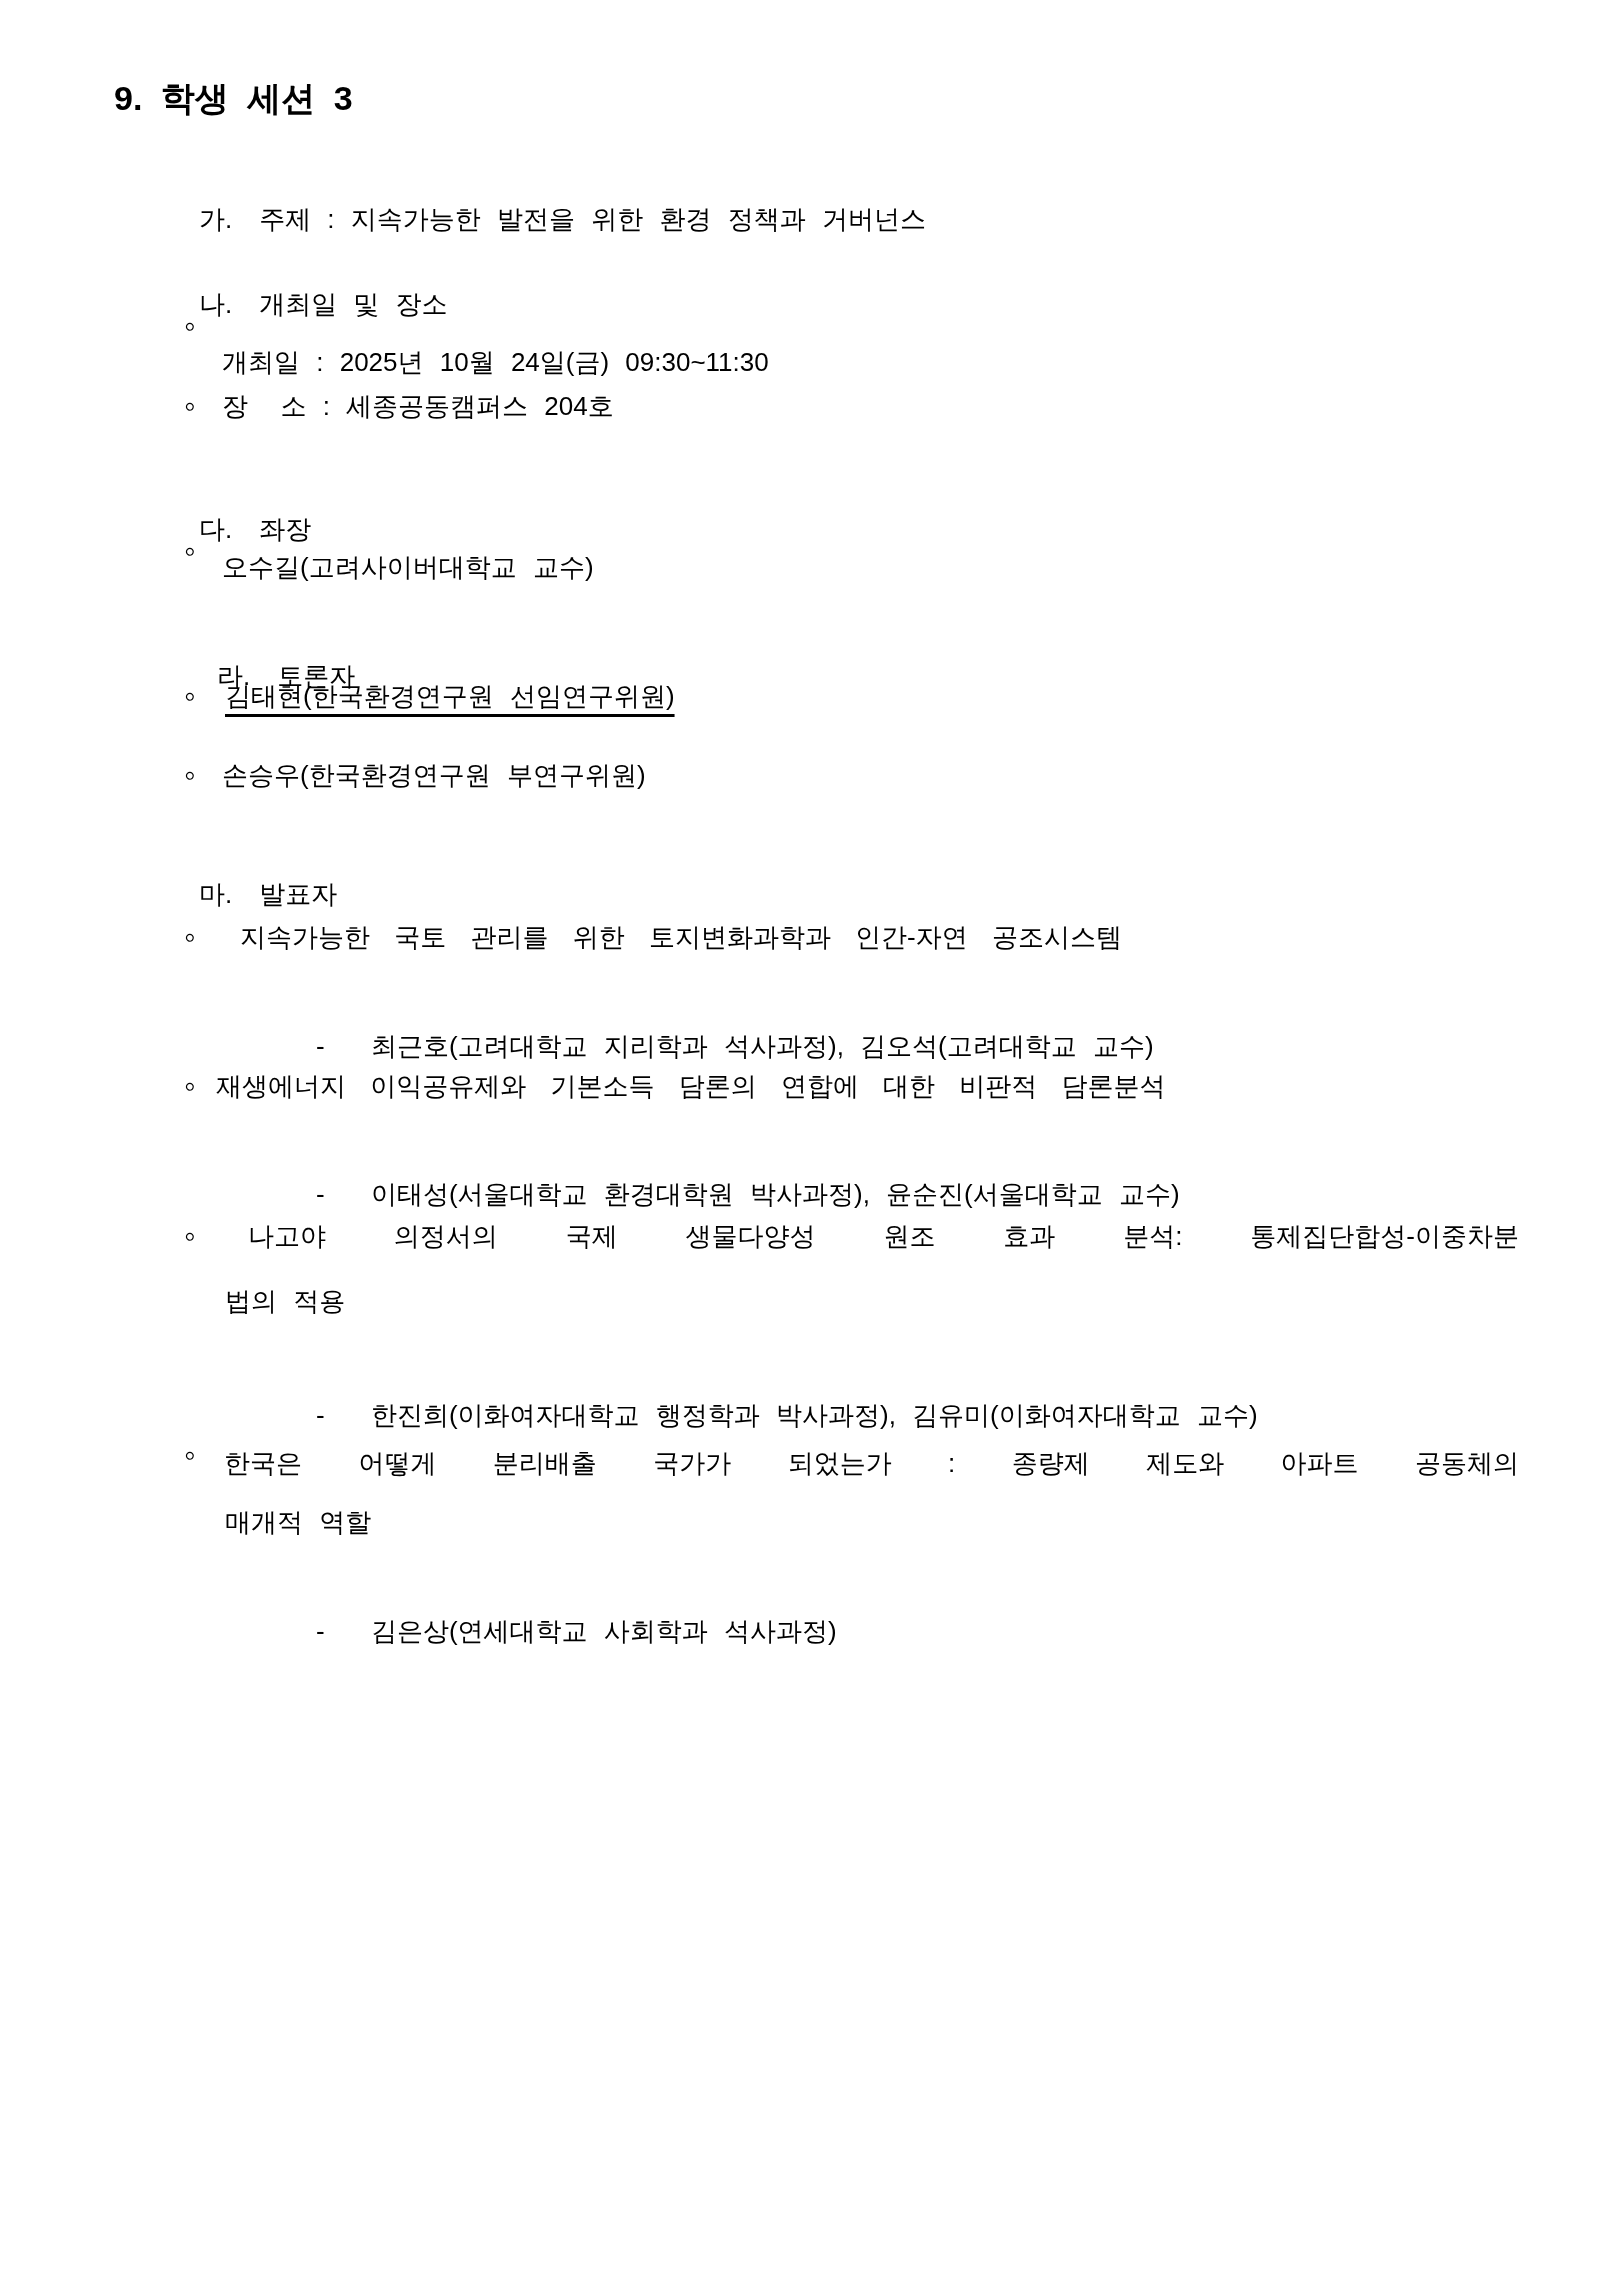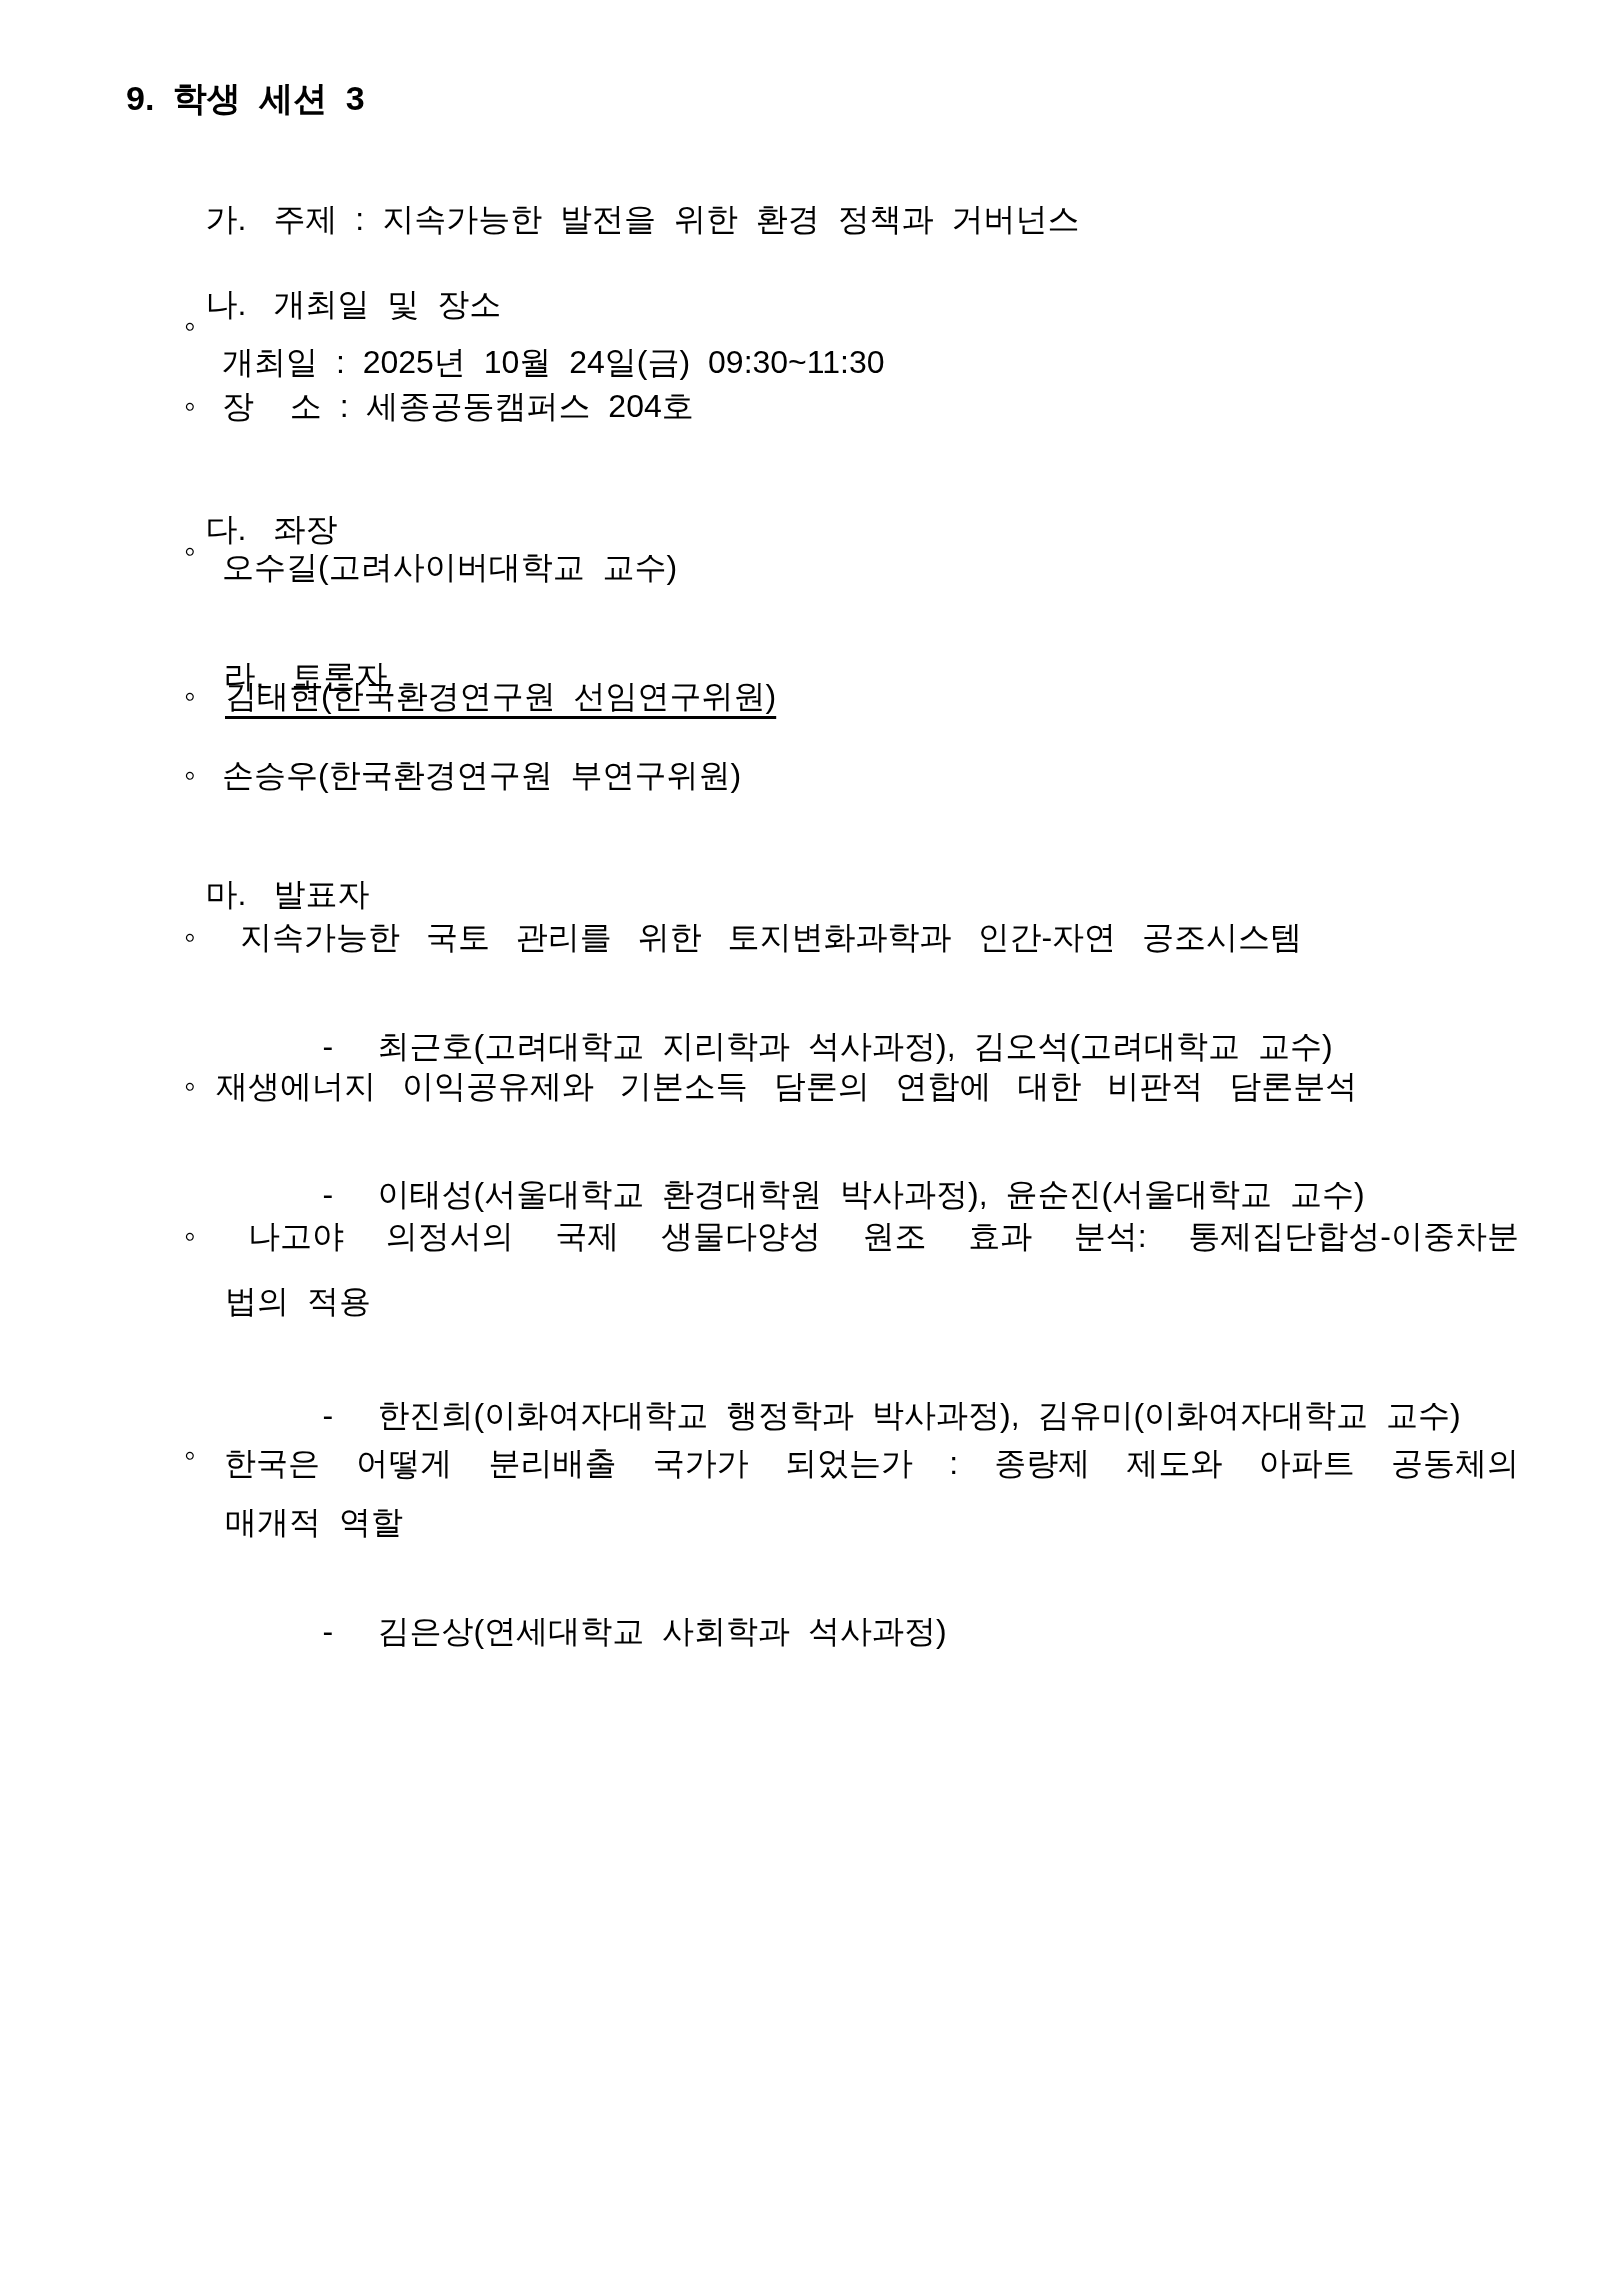--- a/index.html
+++ b/index.html
@@ -11,21 +11,21 @@
     position: relative;
     width: 1616px;
     height: 2284px;
     background: #ffffff;
     color: #000000;
     font-family: "Liberation Sans", "DejaVu Sans", sans-serif;
     overflow: hidden;
   }
   .line {
     position: absolute;
-    font-size: 32px;
+    font-size: 26px;
     line-height: 40px;
     word-spacing: 9px;
     white-space: pre;
     color: #000000;
   }
   .heading {
     font-weight: bold;
     font-size: 34px;
   }
   .sec-title {
@@ -54,21 +54,21 @@
   .dash {
     display: inline-block;
     width: 55px;
   }
 </style>
 </head>
 <body>
 
 <div class="page">
 
-  <div class="line heading" style="top:78px; left:114px;margin-left:12px;">9. 학생 세션 3</div>
+  <div class="line heading" style="top:78px; left:114px;">9. 학생 세션 3</div>
 
   <div class="line" style="top:159px; left:134px;">
     <span>가.</span><span class="sec-title">주제 : 지속가능한 발전을 위한 환경 정책과 거버넌스</span>
   </div>
 
   <div class="line" style="top:244px; left:134px;">
     <span>나.</span><span class="sec-title">개최일 및 장소</span>
   </div>
 
   <span class="bullet" style="top:306px; left:184px;">◦</span>

